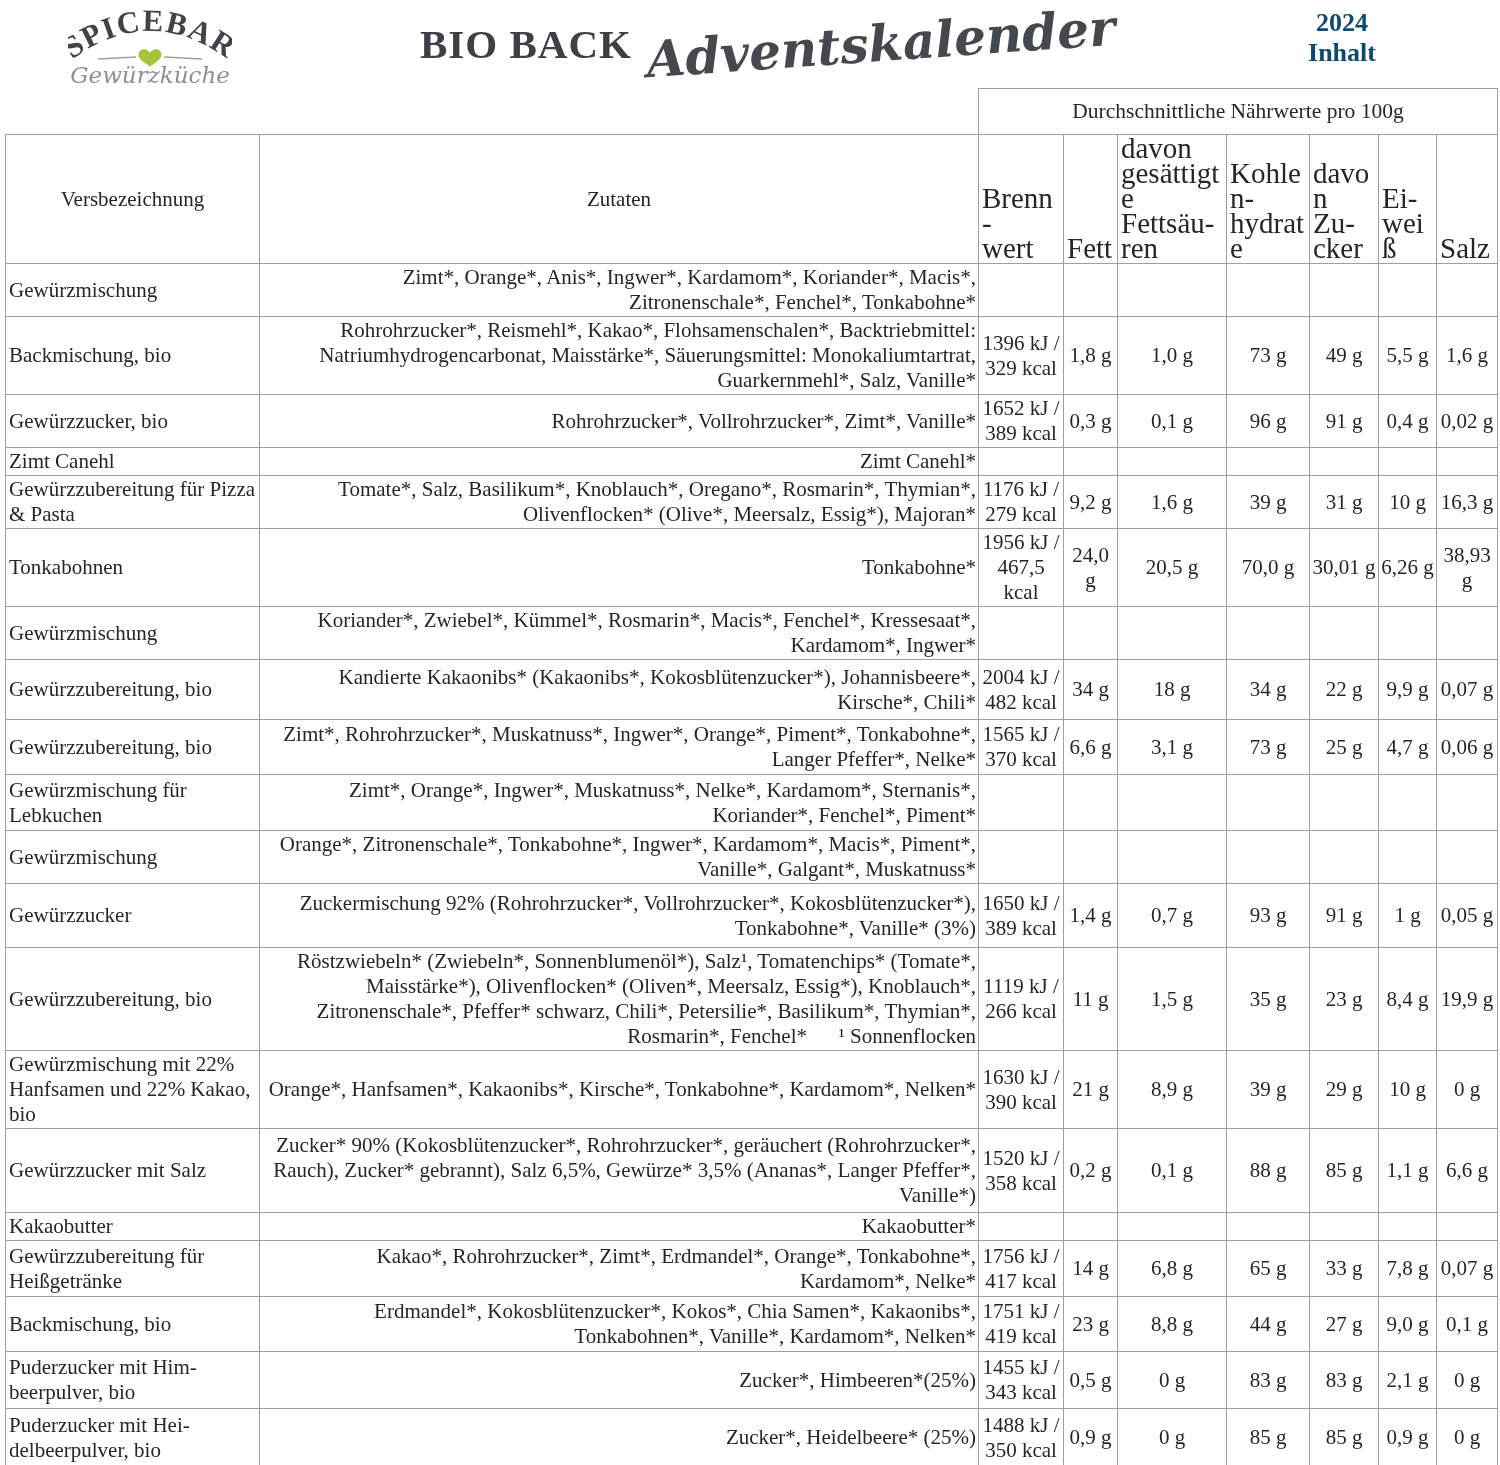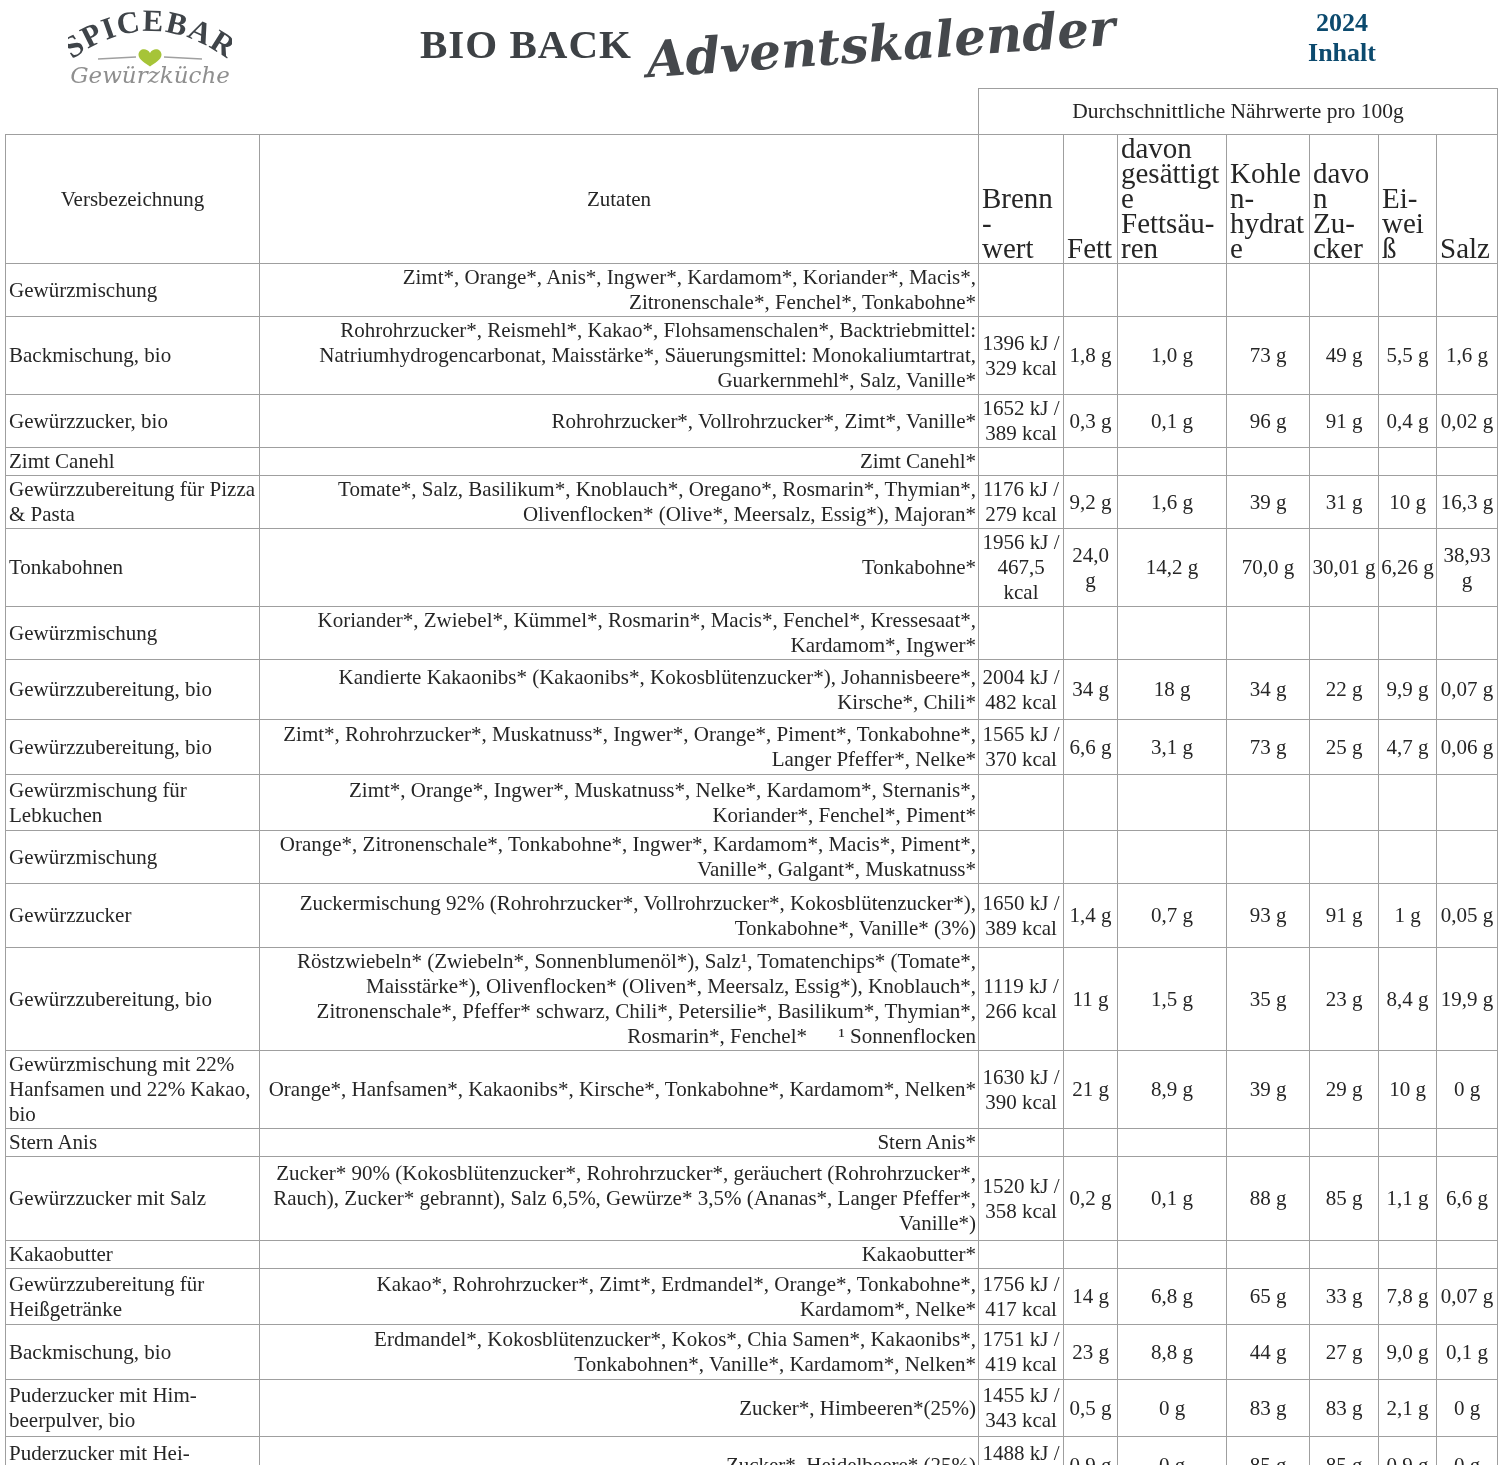--- a/index.html
+++ b/index.html
@@ -178,21 +178,21 @@
     <td class="num">39 g</td>
     <td class="num">31 g</td>
     <td class="num">10 g</td>
     <td class="num">16,3 g</td>
   </tr>
       <tr style="height: 74px;">
     <td class="name">Tonkabohnen</td>
     <td class="ing">Tonkabohne*</td>
     <td class="num">1956 kJ / 467,5 kcal</td>
     <td class="num">24,0 g</td>
-    <td class="num">14,2 g</td>
+    <td class="num">20,5 g</td>
     <td class="num">70,0 g</td>
     <td class="num">30,01 g</td>
     <td class="num">6,26 g</td>
     <td class="num">38,93 g</td>
   </tr>
       <tr style="height: 46px;">
     <td class="name">Gewürzmischung</td>
     <td class="ing">Koriander*, Zwiebel*, Kümmel*, Rosmarin*, Macis*, Fenchel*, Kresse­saat*, Kardamom*, Ingwer*</td>
     <td class="num"></td>
     <td class="num"></td>
@@ -272,31 +272,20 @@
     <td class="name">Gewürzmischung mit 22% Hanfsamen und 22% Kakao, bio</td>
     <td class="ing">Orange*, Hanfsamen*, Kakaonibs*, Kirsche*, Tonkabohne*, Karda­mom*, Nelken*</td>
     <td class="num">1630 kJ / 390 kcal</td>
     <td class="num">21 g</td>
     <td class="num">8,9 g</td>
     <td class="num">39 g</td>
     <td class="num">29 g</td>
     <td class="num">10 g</td>
     <td class="num">0 g</td>
   </tr>
-      <tr style="height: 23px;">
-    <td class="name">Stern Anis</td>
-    <td class="ing">Stern Anis*</td>
-    <td class="num"></td>
-    <td class="num"></td>
-    <td class="num"></td>
-    <td class="num"></td>
-    <td class="num"></td>
-    <td class="num"></td>
-    <td class="num"></td>
-  </tr>
       <tr style="height: 84px;">
     <td class="name">Gewürzzucker mit Salz</td>
     <td class="ing">Zucker* 90% (Kokosblütenzucker*, Rohrohrzucker*, geräuchert (Rohr­ohrzucker*, Rauch), Zucker* gebrannt), Salz 6,5%, Gewürze* 3,5% (Ana­nas*, Langer Pfeffer*, Vanille*)</td>
     <td class="num">1520 kJ / 358 kcal</td>
     <td class="num">0,2 g</td>
     <td class="num">0,1 g</td>
     <td class="num">88 g</td>
     <td class="num">85 g</td>
     <td class="num">1,1 g</td>
     <td class="num">6,6 g</td>

